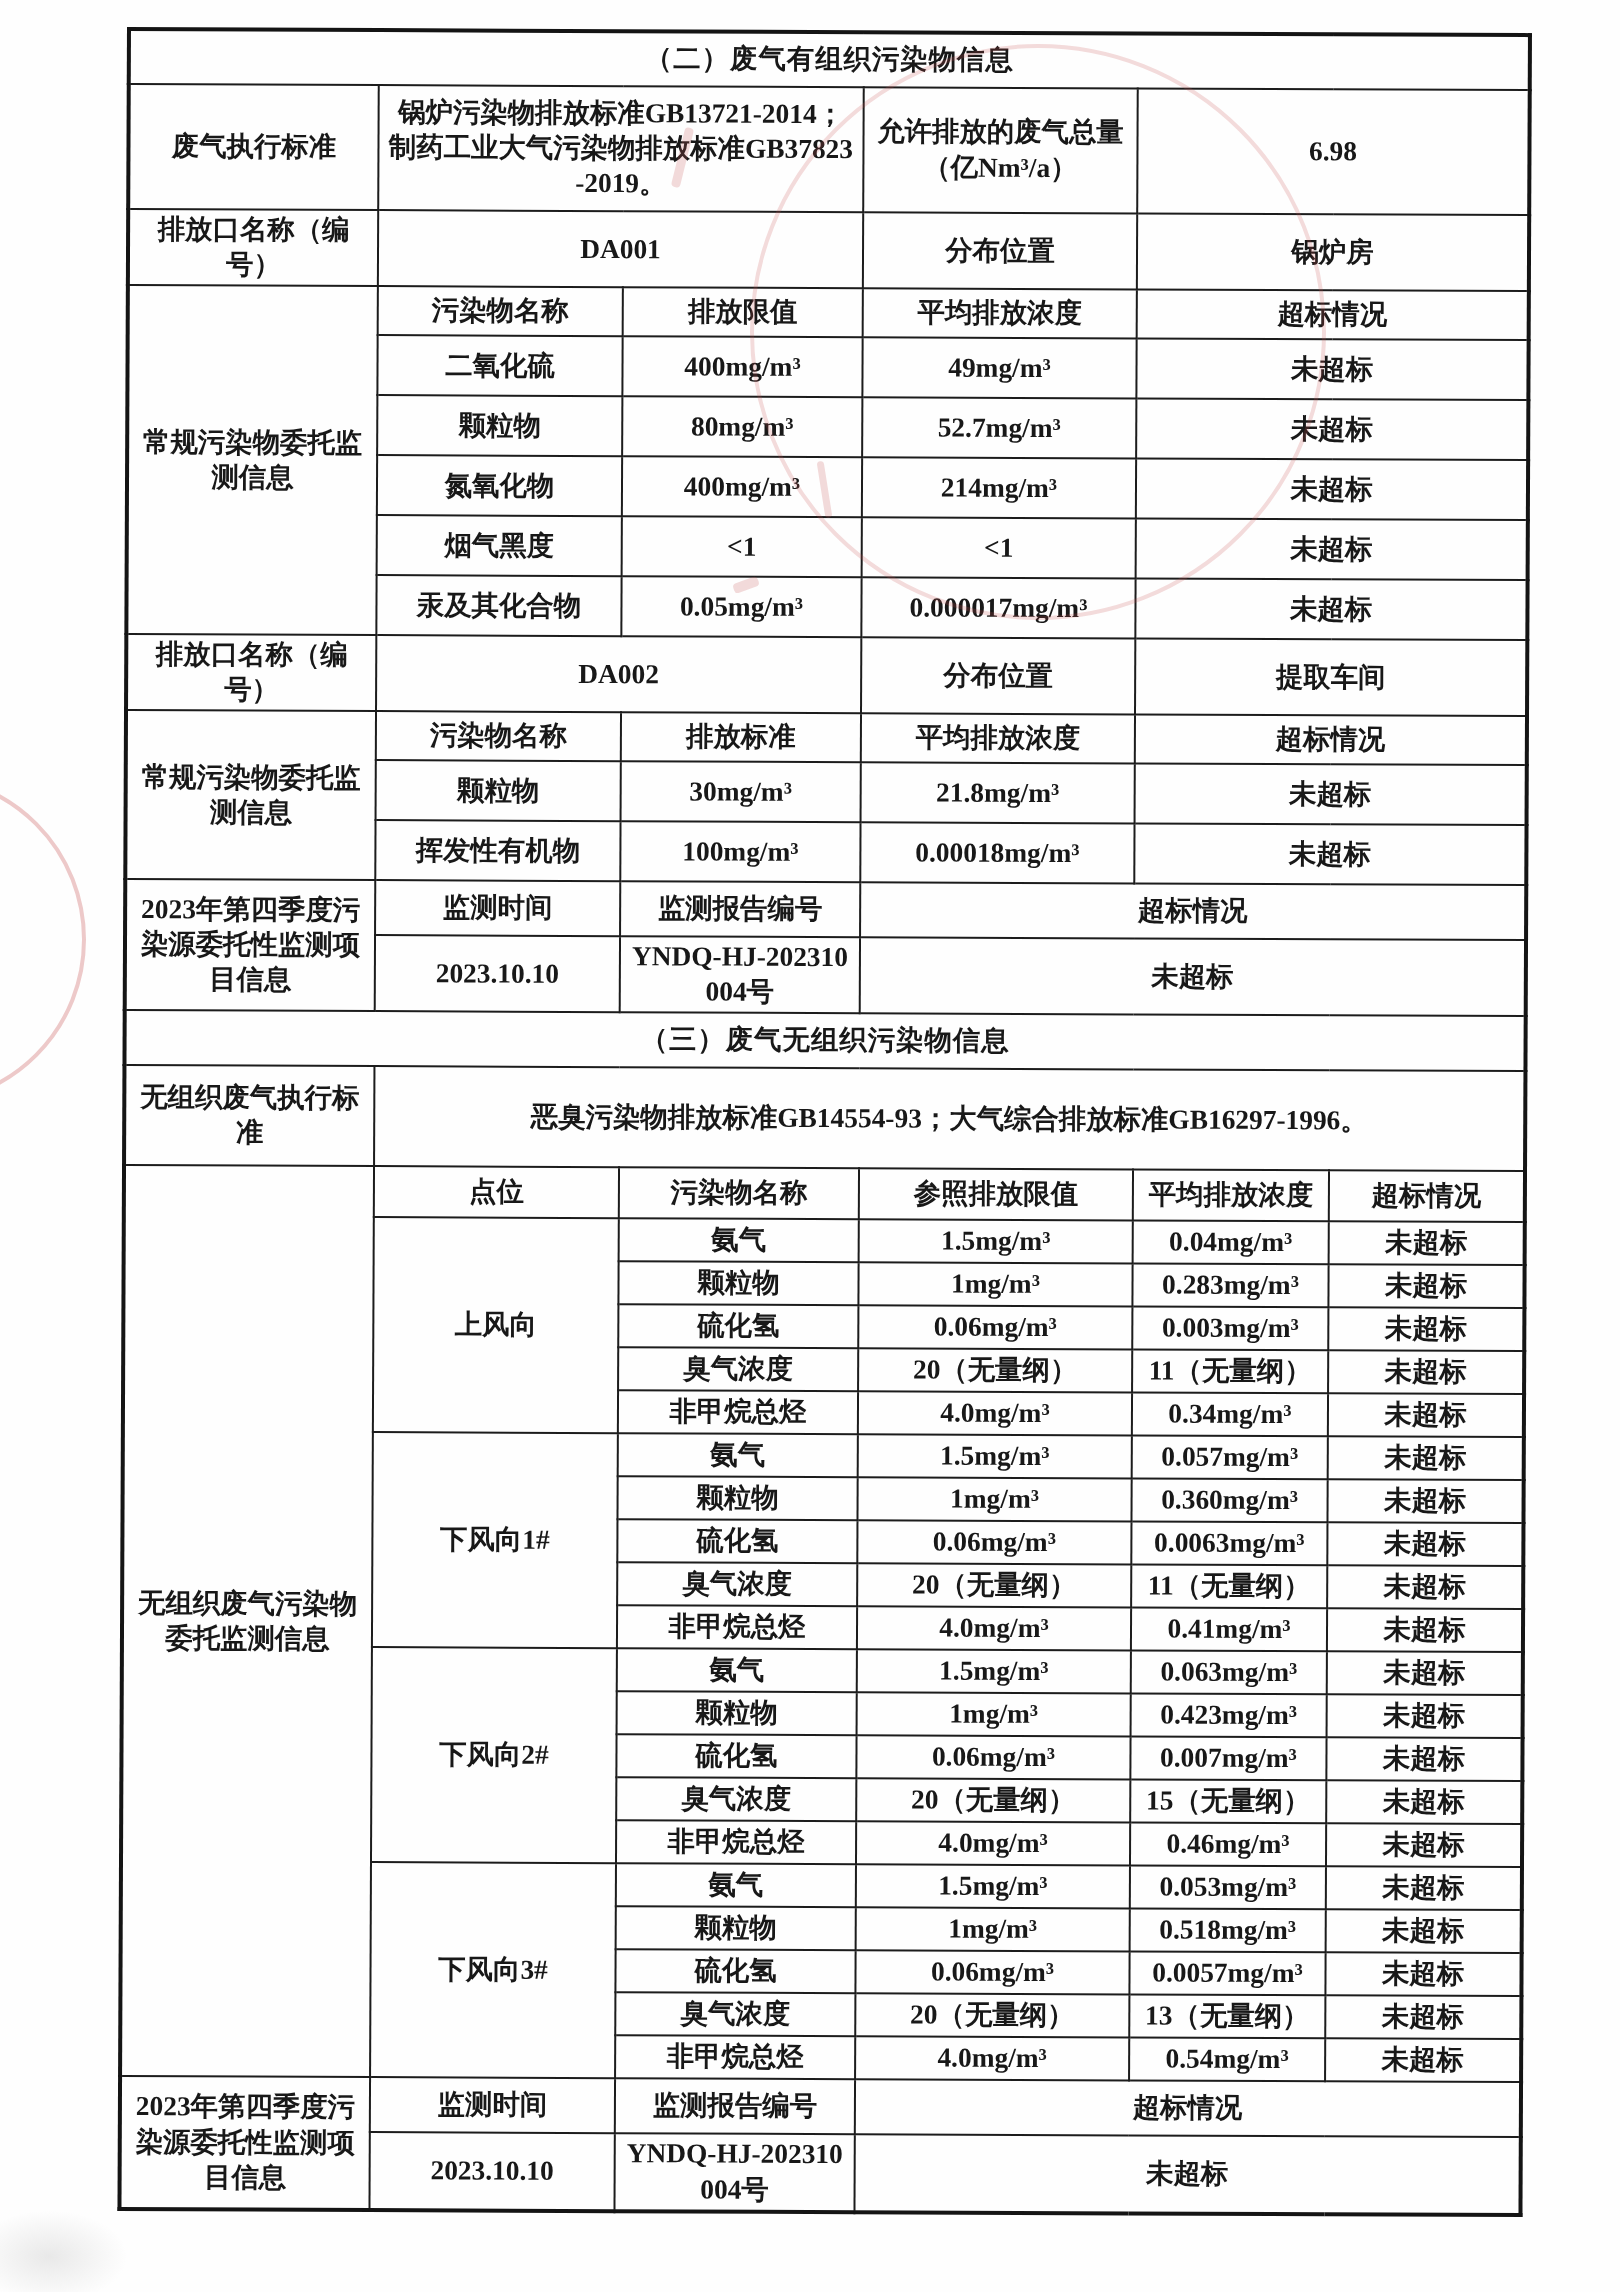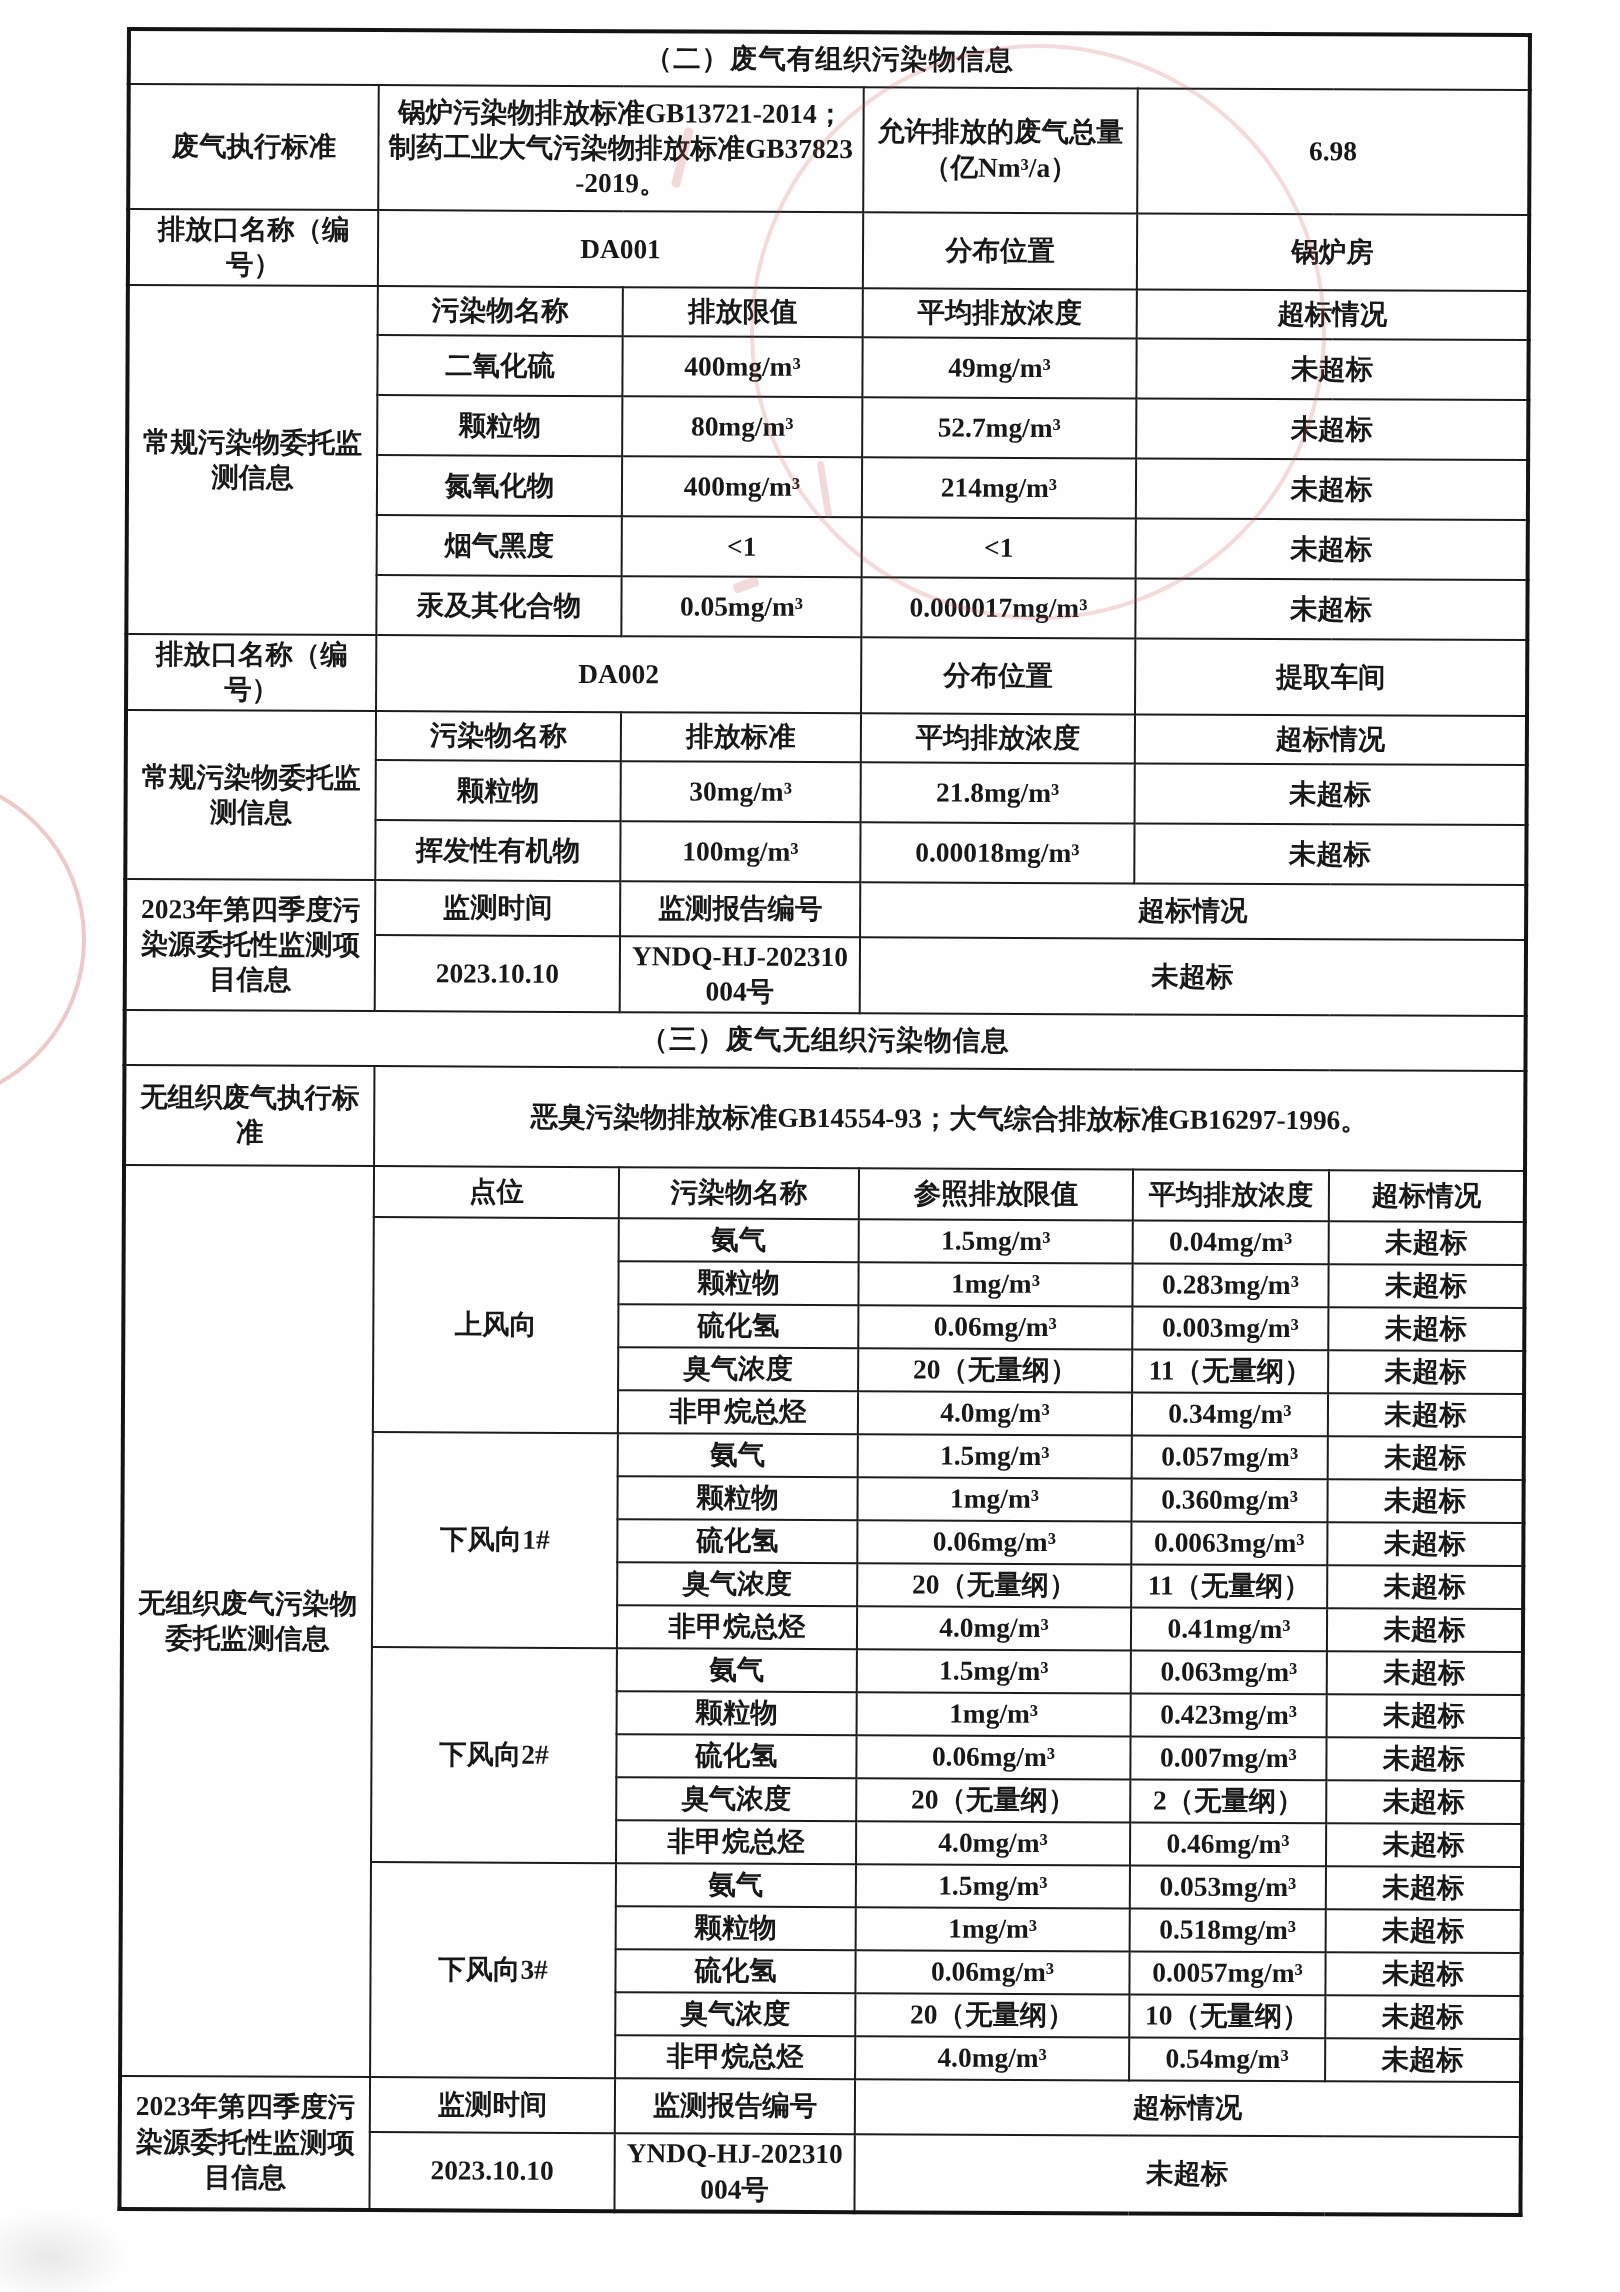--- a/index.html
+++ b/index.html
@@ -268,21 +268,21 @@
   </tr>
   <tr class="rfd">
     <td class="ctr">硫化氢</td>
     <td class="ctr">0.06mg/m³</td>
     <td class="ctr">0.007mg/m³</td>
     <td class="ctr">未超标</td>
   </tr>
   <tr class="rfd">
     <td class="ctr">臭气浓度</td>
     <td class="ctr mid">20（无量纲）</td>
-    <td class="ctr mid">2（无量纲）</td>
+    <td class="ctr mid">15（无量纲）</td>
     <td class="ctr">未超标</td>
   </tr>
   <tr class="rfd">
     <td class="ctr">非甲烷总烃</td>
     <td class="ctr">4.0mg/m³</td>
     <td class="ctr">0.46mg/m³</td>
     <td class="ctr">未超标</td>
   </tr>
 
   <tr class="rfd">
@@ -300,21 +300,21 @@
   </tr>
   <tr class="rfd">
     <td class="ctr">硫化氢</td>
     <td class="ctr">0.06mg/m³</td>
     <td class="ctr">0.0057mg/m³</td>
     <td class="ctr">未超标</td>
   </tr>
   <tr class="rfd">
     <td class="ctr">臭气浓度</td>
     <td class="ctr mid">20（无量纲）</td>
-    <td class="ctr mid">10（无量纲）</td>
+    <td class="ctr mid">13（无量纲）</td>
     <td class="ctr">未超标</td>
   </tr>
   <tr class="rfd">
     <td class="ctr">非甲烷总烃</td>
     <td class="ctr">4.0mg/m³</td>
     <td class="ctr">0.54mg/m³</td>
     <td class="ctr">未超标</td>
   </tr>
 
   <tr class="rq1">

